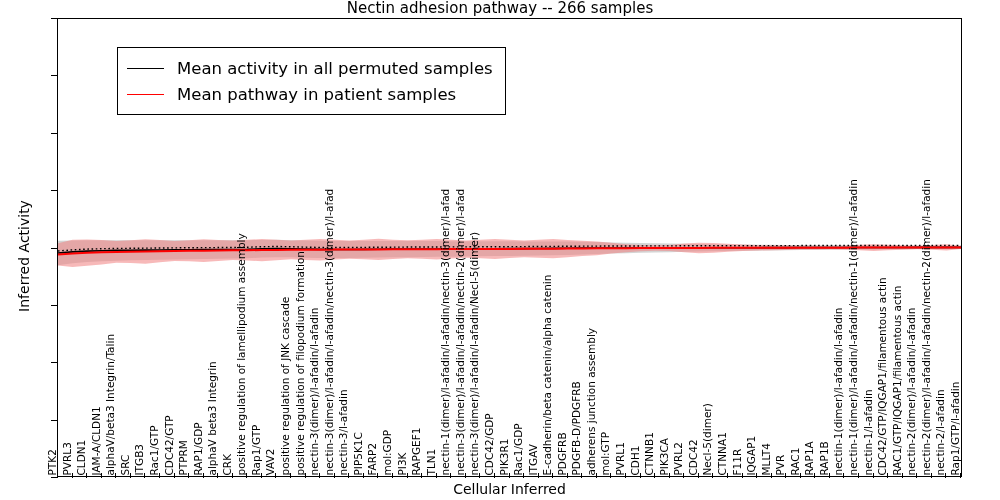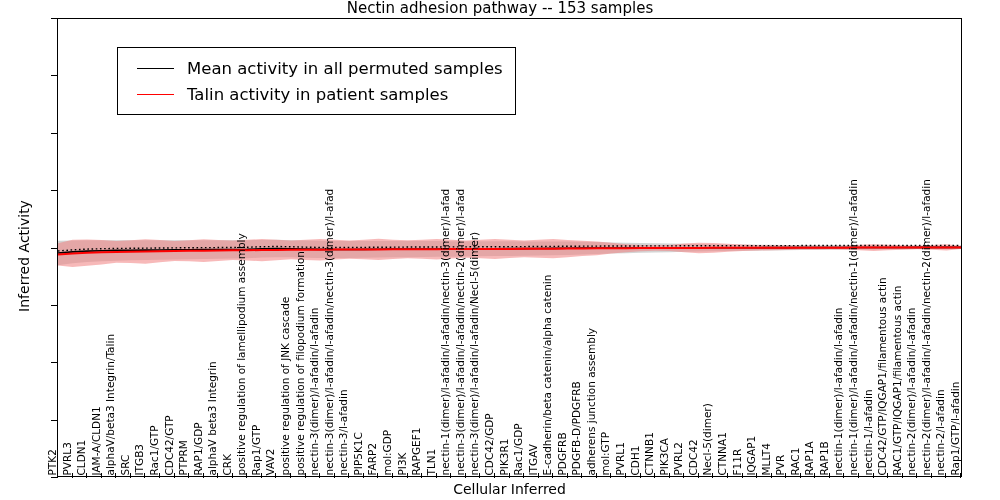--- a/index.html
+++ b/index.html
@@ -109,21 +109,21 @@
     width: 0;
     height: 5px;
     border-left: 1.1px solid #000000;
   }
   #legend-box {
     position: absolute;
     left: 59px;
     top: 28px;
     background: #ffffff;
     border: 1.2px solid #000000;
-    padding: 7px 12px 7px 19px;
+    padding: 7px 12px 7px 9px;
     z-index: 5;
   }
   .legend-row {
     display: flex;
     align-items: center;
     height: 26px;
   }
   .legend-swatch {
     width: 37px;
     height: 0;
@@ -134,21 +134,21 @@
     font-size: 16.5px;
     color: #000000;
     white-space: nowrap;
   }
 </style>
 </head>
 <body>
 
 <div id="root">
 
-  <div id="chart-title">Nectin adhesion pathway -- 153 samples</div>
+  <div id="chart-title">Nectin adhesion pathway -- 266 samples</div>
 
   <div class="ytick-wrap">
     <div id="ytick-labels">
         <div class="ytick-mark" style="top: 477px;"></div>
         <div class="ytick-mark" style="top: 419.625px;"></div>
         <div class="ytick-mark" style="top: 362.25px;"></div>
         <div class="ytick-mark" style="top: 304.875px;"></div>
         <div class="ytick-mark" style="top: 247.5px;"></div>
         <div class="ytick-mark" style="top: 190.125px;"></div>
         <div class="ytick-mark" style="top: 132.75px;"></div>
@@ -168,21 +168,21 @@
         <path d="M0.00,235.41 L14.56,234.38 L29.13,233.70 L43.69,233.24 L58.26,232.90 L72.82,232.67 L87.39,232.45 L101.95,232.22 L116.52,231.99 L131.08,231.82 L145.65,231.65 L160.21,231.48 L174.77,231.31 L189.34,231.19 L203.90,231.08 L218.47,230.96 L233.03,230.85 L247.60,230.79 L262.16,230.74 L276.73,230.62 L291.29,230.56 L305.85,230.45 L320.42,230.39 L334.98,230.34 L349.55,230.28 L364.11,230.22 L378.68,230.17 L393.24,230.11 L407.81,230.05 L422.37,230.00 L436.94,229.94 L451.50,229.88 L466.06,229.82 L480.63,229.71 L495.19,229.65 L509.76,229.54 L524.32,229.42 L538.89,229.31 L553.45,229.20 L568.02,229.14 L582.58,229.08 L597.15,229.03 L611.71,228.97 L626.27,228.91 L640.84,228.91 L655.40,228.86 L669.97,228.86 L684.53,228.80 L699.10,228.80 L713.66,228.74 L728.23,228.74 L742.79,228.68 L757.35,228.68 L771.92,228.63 L786.48,228.63 L801.05,228.57 L815.61,228.57 L830.18,228.51 L844.74,228.51 L859.31,228.46 L873.87,228.46 L888.44,228.40 L903.00,228.40 " fill="none" stroke="#ff0000" stroke-width="2.0"></path>
       </svg>
 
     <div id="legend-box">
         <div class="legend-row">
           <span class="legend-swatch" style="border-top: 1.8px solid rgb(0, 0, 0);"></span>
           <span class="legend-text">Mean activity in all permuted samples</span>
         </div>
         <div class="legend-row">
           <span class="legend-swatch" style="border-top: 1.8px solid rgb(255, 0, 0);"></span>
-          <span class="legend-text">Talin activity in patient samples</span>
+          <span class="legend-text">Mean pathway in patient samples</span>
         </div>
       </div>
   </div>
 
   <div id="xticks">
       <div class="xtick-item" style="left: 0px;">
         <div class="xtick-mark"></div>
         <div class="xtick-text">PTK2</div>
       </div>
       <div class="xtick-item" style="left: 14.5645px;">

